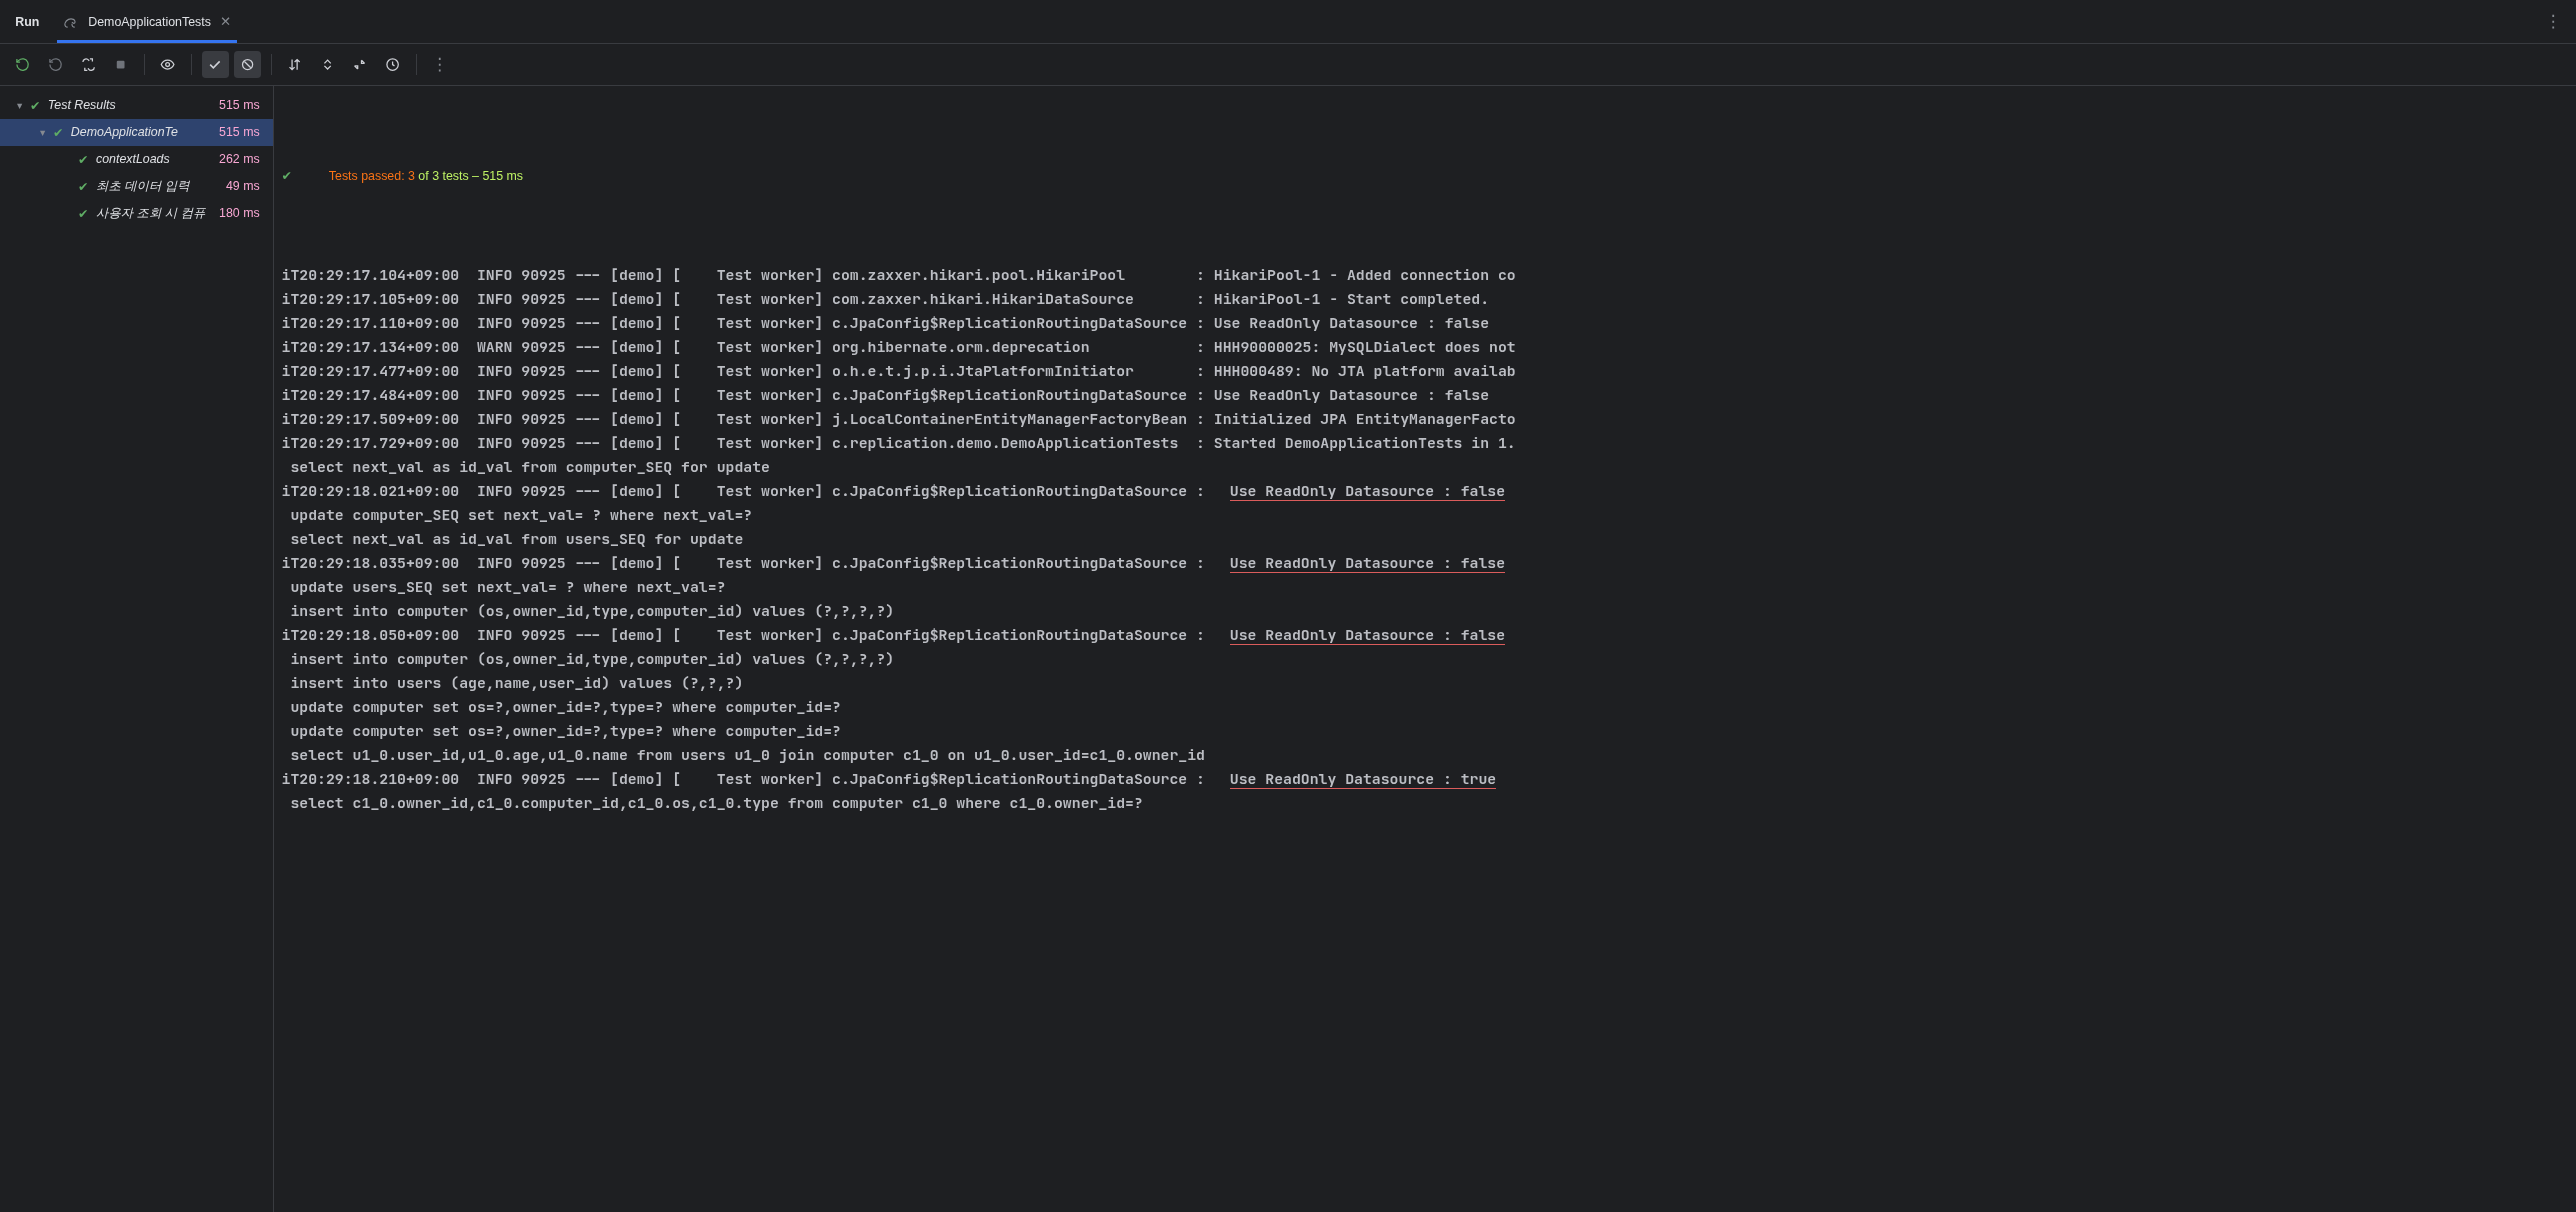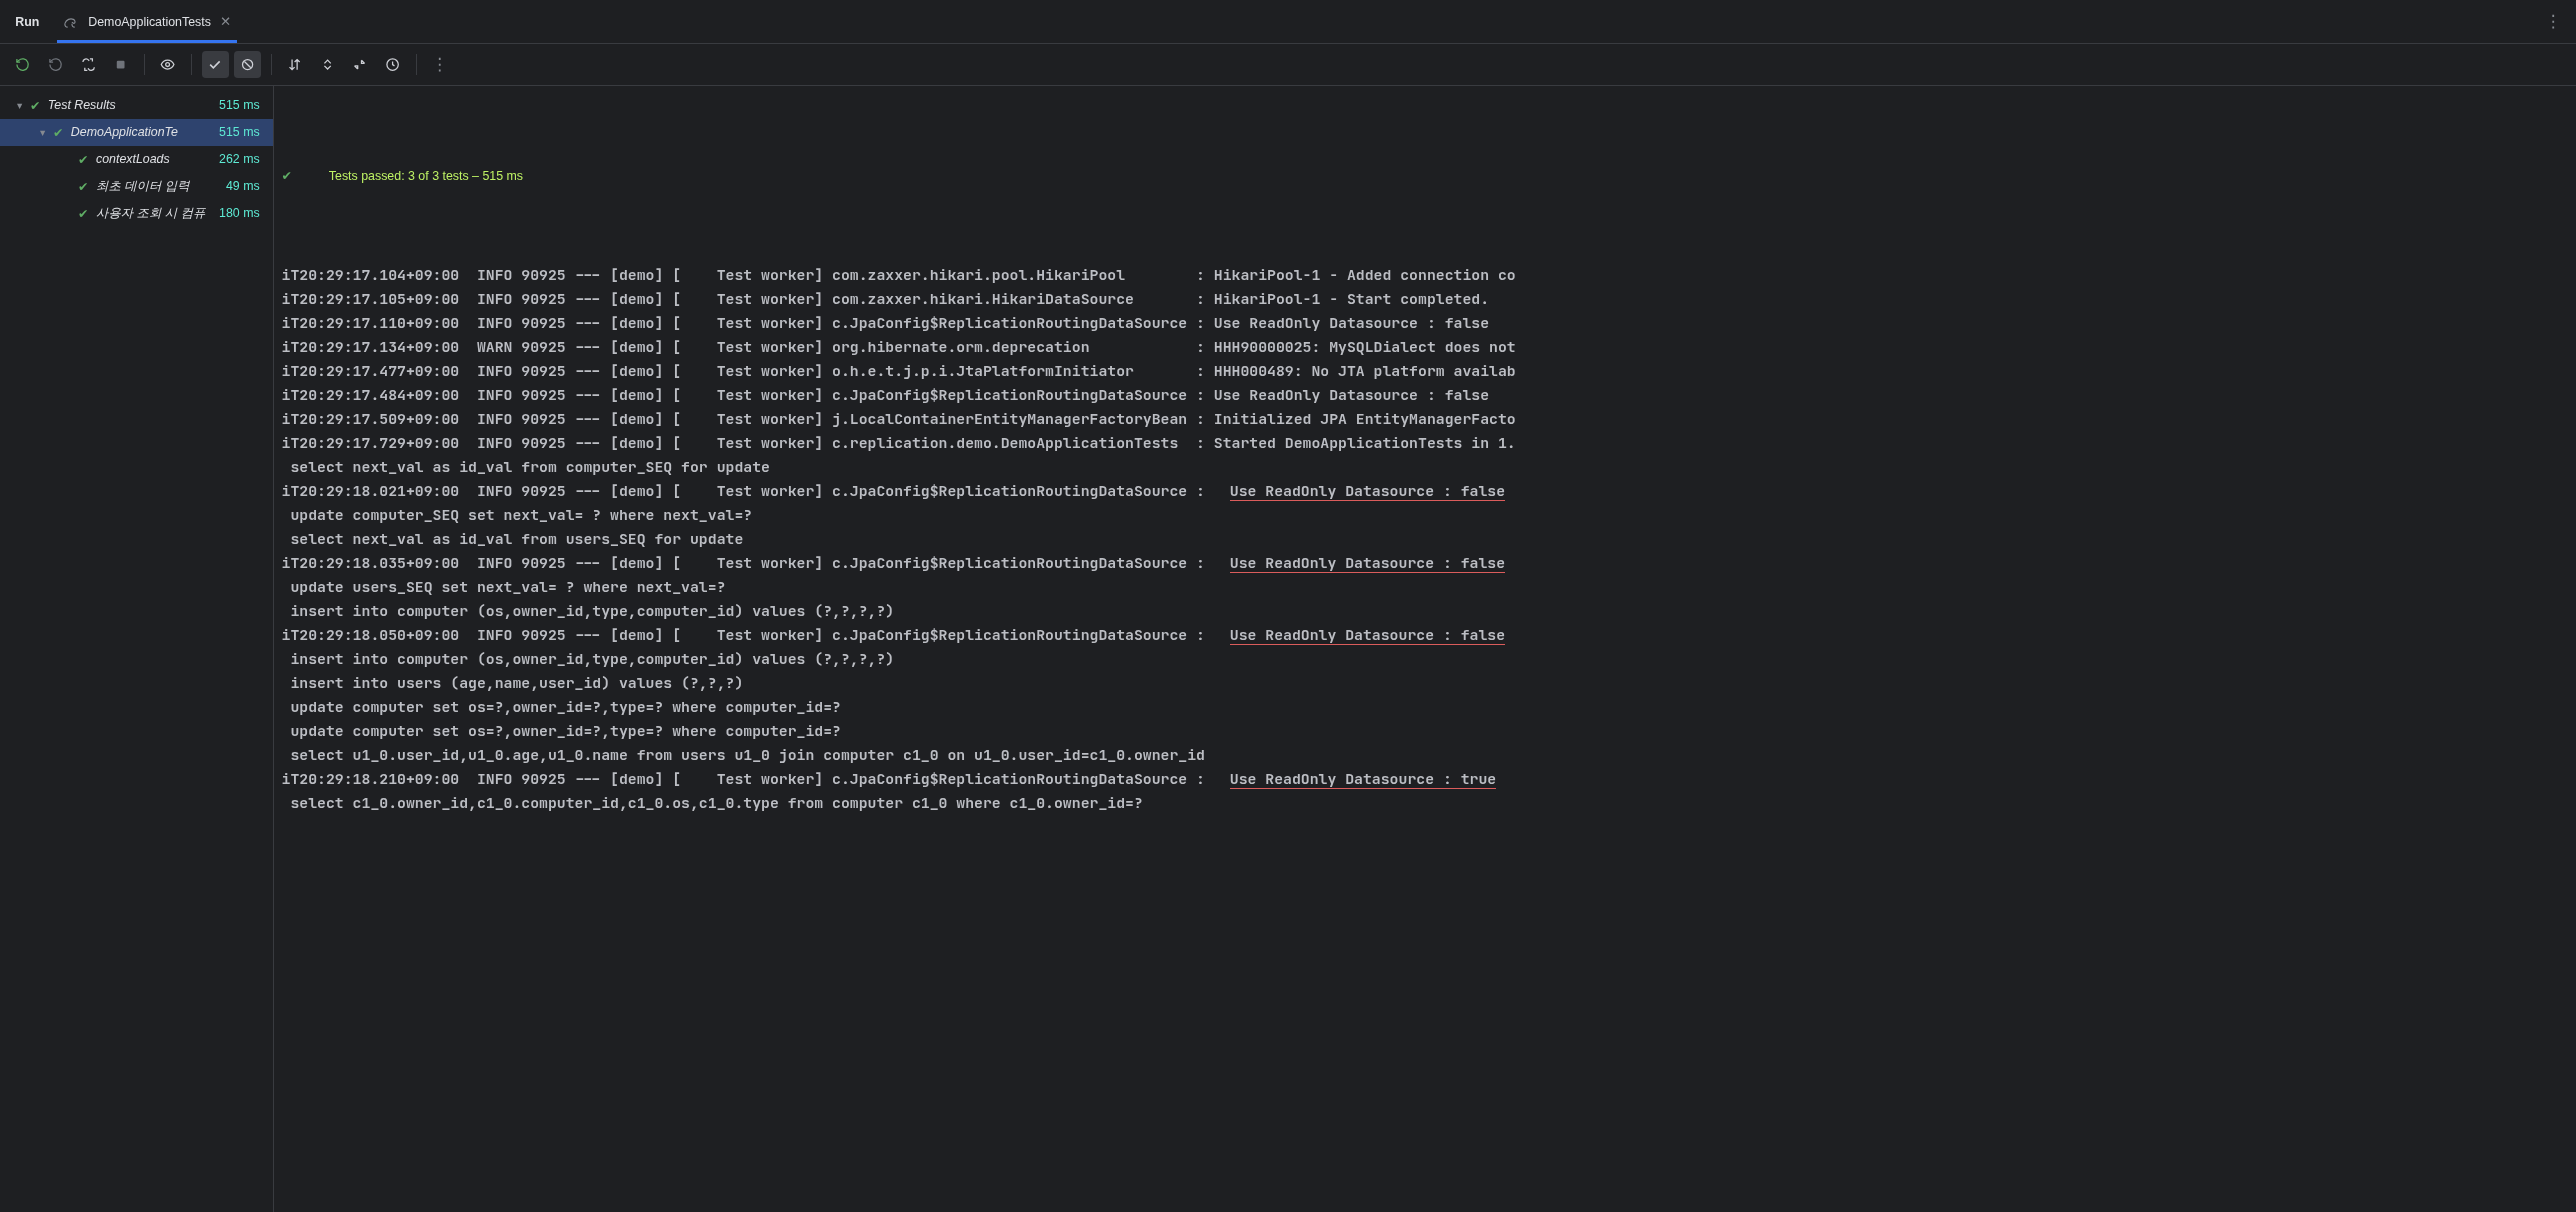--- a/index.html
+++ b/index.html
@@ -93,21 +93,21 @@
   .tree-row {
     display: flex;
     align-items: center;
     height: 27px;
     padding-right: 13.3px;
     gap: 7.6px;
     white-space: nowrap;
   }
   .tree-row.selected { background: #2e436e; }
   .tree-row .name { flex: 1; overflow: hidden; color: #dfe1e5; font-style: italic; }
-  .tree-row .time { color: #5eead4; }
+  .tree-row .time { color: #f9a8d4; }
   .chev { color: #868a91; font-size: 10.5px; }
   .pad0 { padding-left: 17px; }
   .pad1 { padding-left: 40px; }
   .pad2 { padding-left: 78px; }
   .check { color: #5fad65; }
 
   .console {
     flex: 1;
     padding: 5.7px 0 0 7.6px;
     font-family: "JetBrains Mono", Menlo, Consolas, monospace;
@@ -118,21 +118,21 @@
     white-space: pre;
   }
   .status-line {
     display: flex;
     align-items: center;
     gap: 9.5px;
     margin-bottom: 3.8px;
     font-family: -apple-system, BlinkMacSystemFont, "Segoe UI", sans-serif;
     font-size: 12.4px;
   }
-  .status-line .passed { color: #bef264; }
+  .status-line .passed { color: #f97316; }
   .status-line .dim { color: #bef264; }
   .log-line { position: relative; font-weight: bold; }
   .underline-red {
     border-bottom: 1.9px solid #db5c5c;
     padding-bottom: 0px;
     margin-left: 16px;
   }
 </style>
 </head>
 <body>

